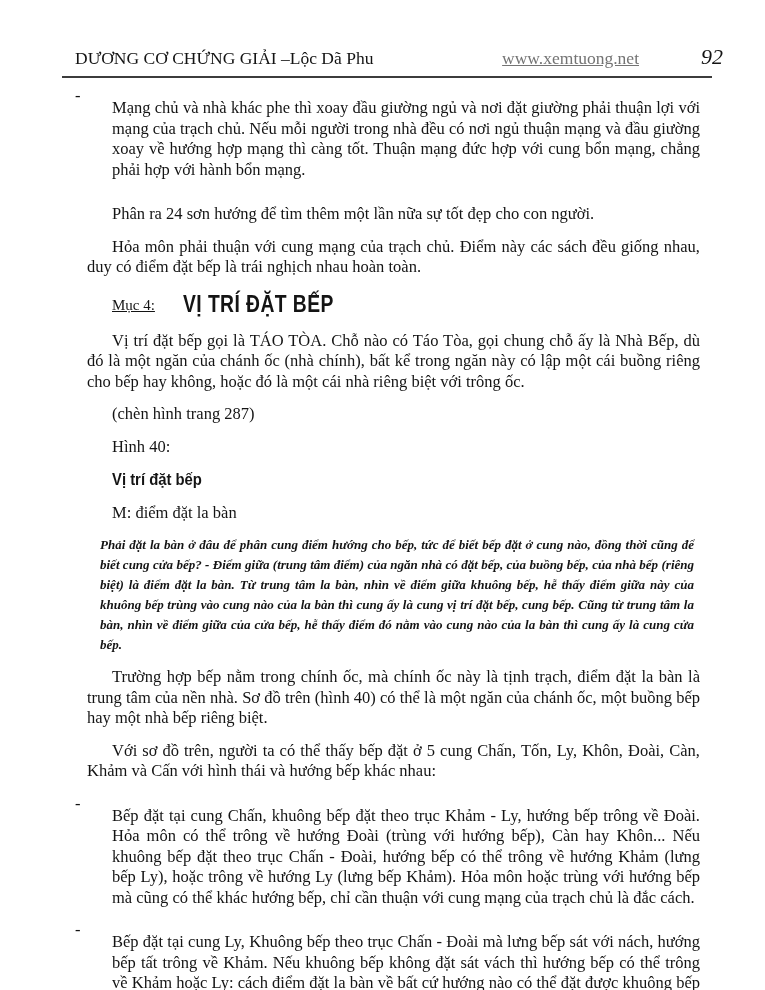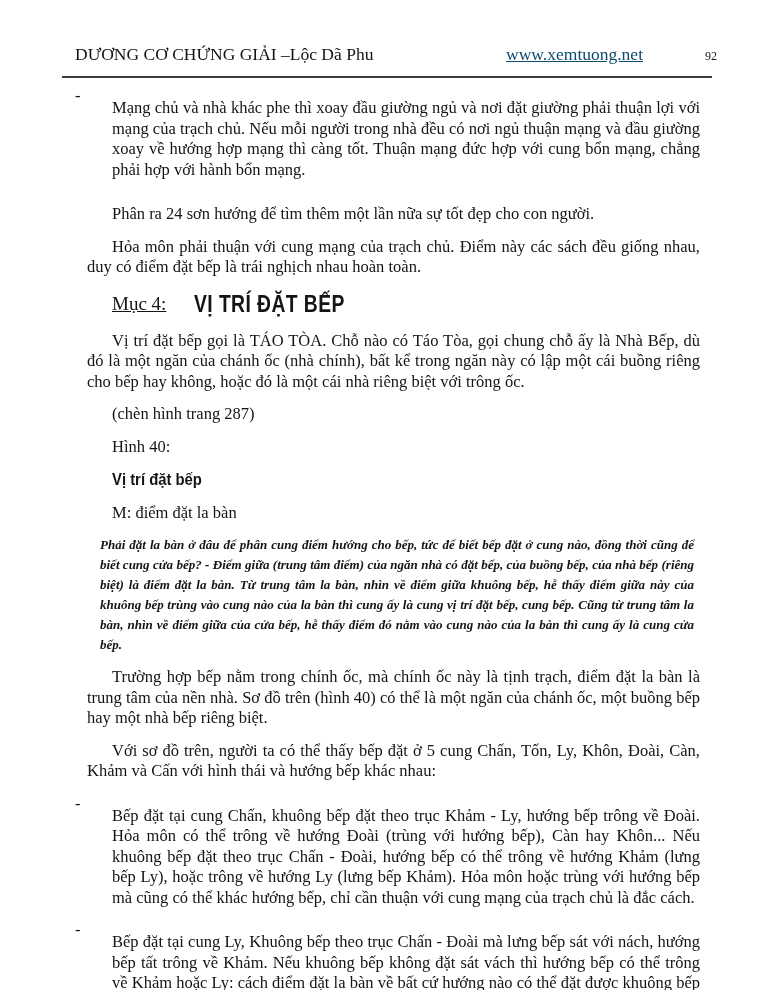--- a/index.html
+++ b/index.html
@@ -9,34 +9,34 @@
     height: 990px;
     background: #ffffff;
     font-family: "Liberation Serif", "DejaVu Serif", serif;
     color: #141414;
     overflow: hidden;
   }
   .page-header {
     position: absolute;
     top: 44px;
     left: 75px;
-    right: 48px;
+    right: 42px;
     display: flex;
     align-items: baseline;
     font-size: 17.5px;
     white-space: nowrap;
   }
   .header-title { flex: 1 1 auto; }
   .header-link {
-    color: #0c4a6e;
+    color: #737373;
     text-decoration: underline;
     margin-right: 62px;
     cursor: pointer;
   }
-  .page-number { font-size: 12px; }
+  .page-number { font-size: 22px; font-style: italic; }
   .header-rule {
     position: absolute;
     top: 76px;
     left: 62px;
     width: 650px;
     height: 0;
     border-top: 2px solid #3c3c3c;
   }
   .content {
     position: absolute;
@@ -52,21 +52,21 @@
   .hang { display: flex; align-items: flex-start; }
   .hang .dash { flex: 0 0 25px; width: 25px; }
   .hang .hang-text { flex: 1 1 auto; text-align: justify; margin: 12px; }
   .heading-line {
     margin: 9px 0 5px 0;
     text-indent: 25px;
     line-height: 28px;
     white-space: nowrap;
   }
   .muc-prefix {
-    font-size: 19px;
+    font-size: 15px;
     text-decoration: underline;
   }
   .section-title {
     display: inline-block;
     font-family: "Liberation Sans", "DejaVu Sans", sans-serif;
     font-weight: 700;
     font-size: 23px;
     letter-spacing: 0.5px;
     transform: scaleX(0.84);
     transform-origin: left bottom;

